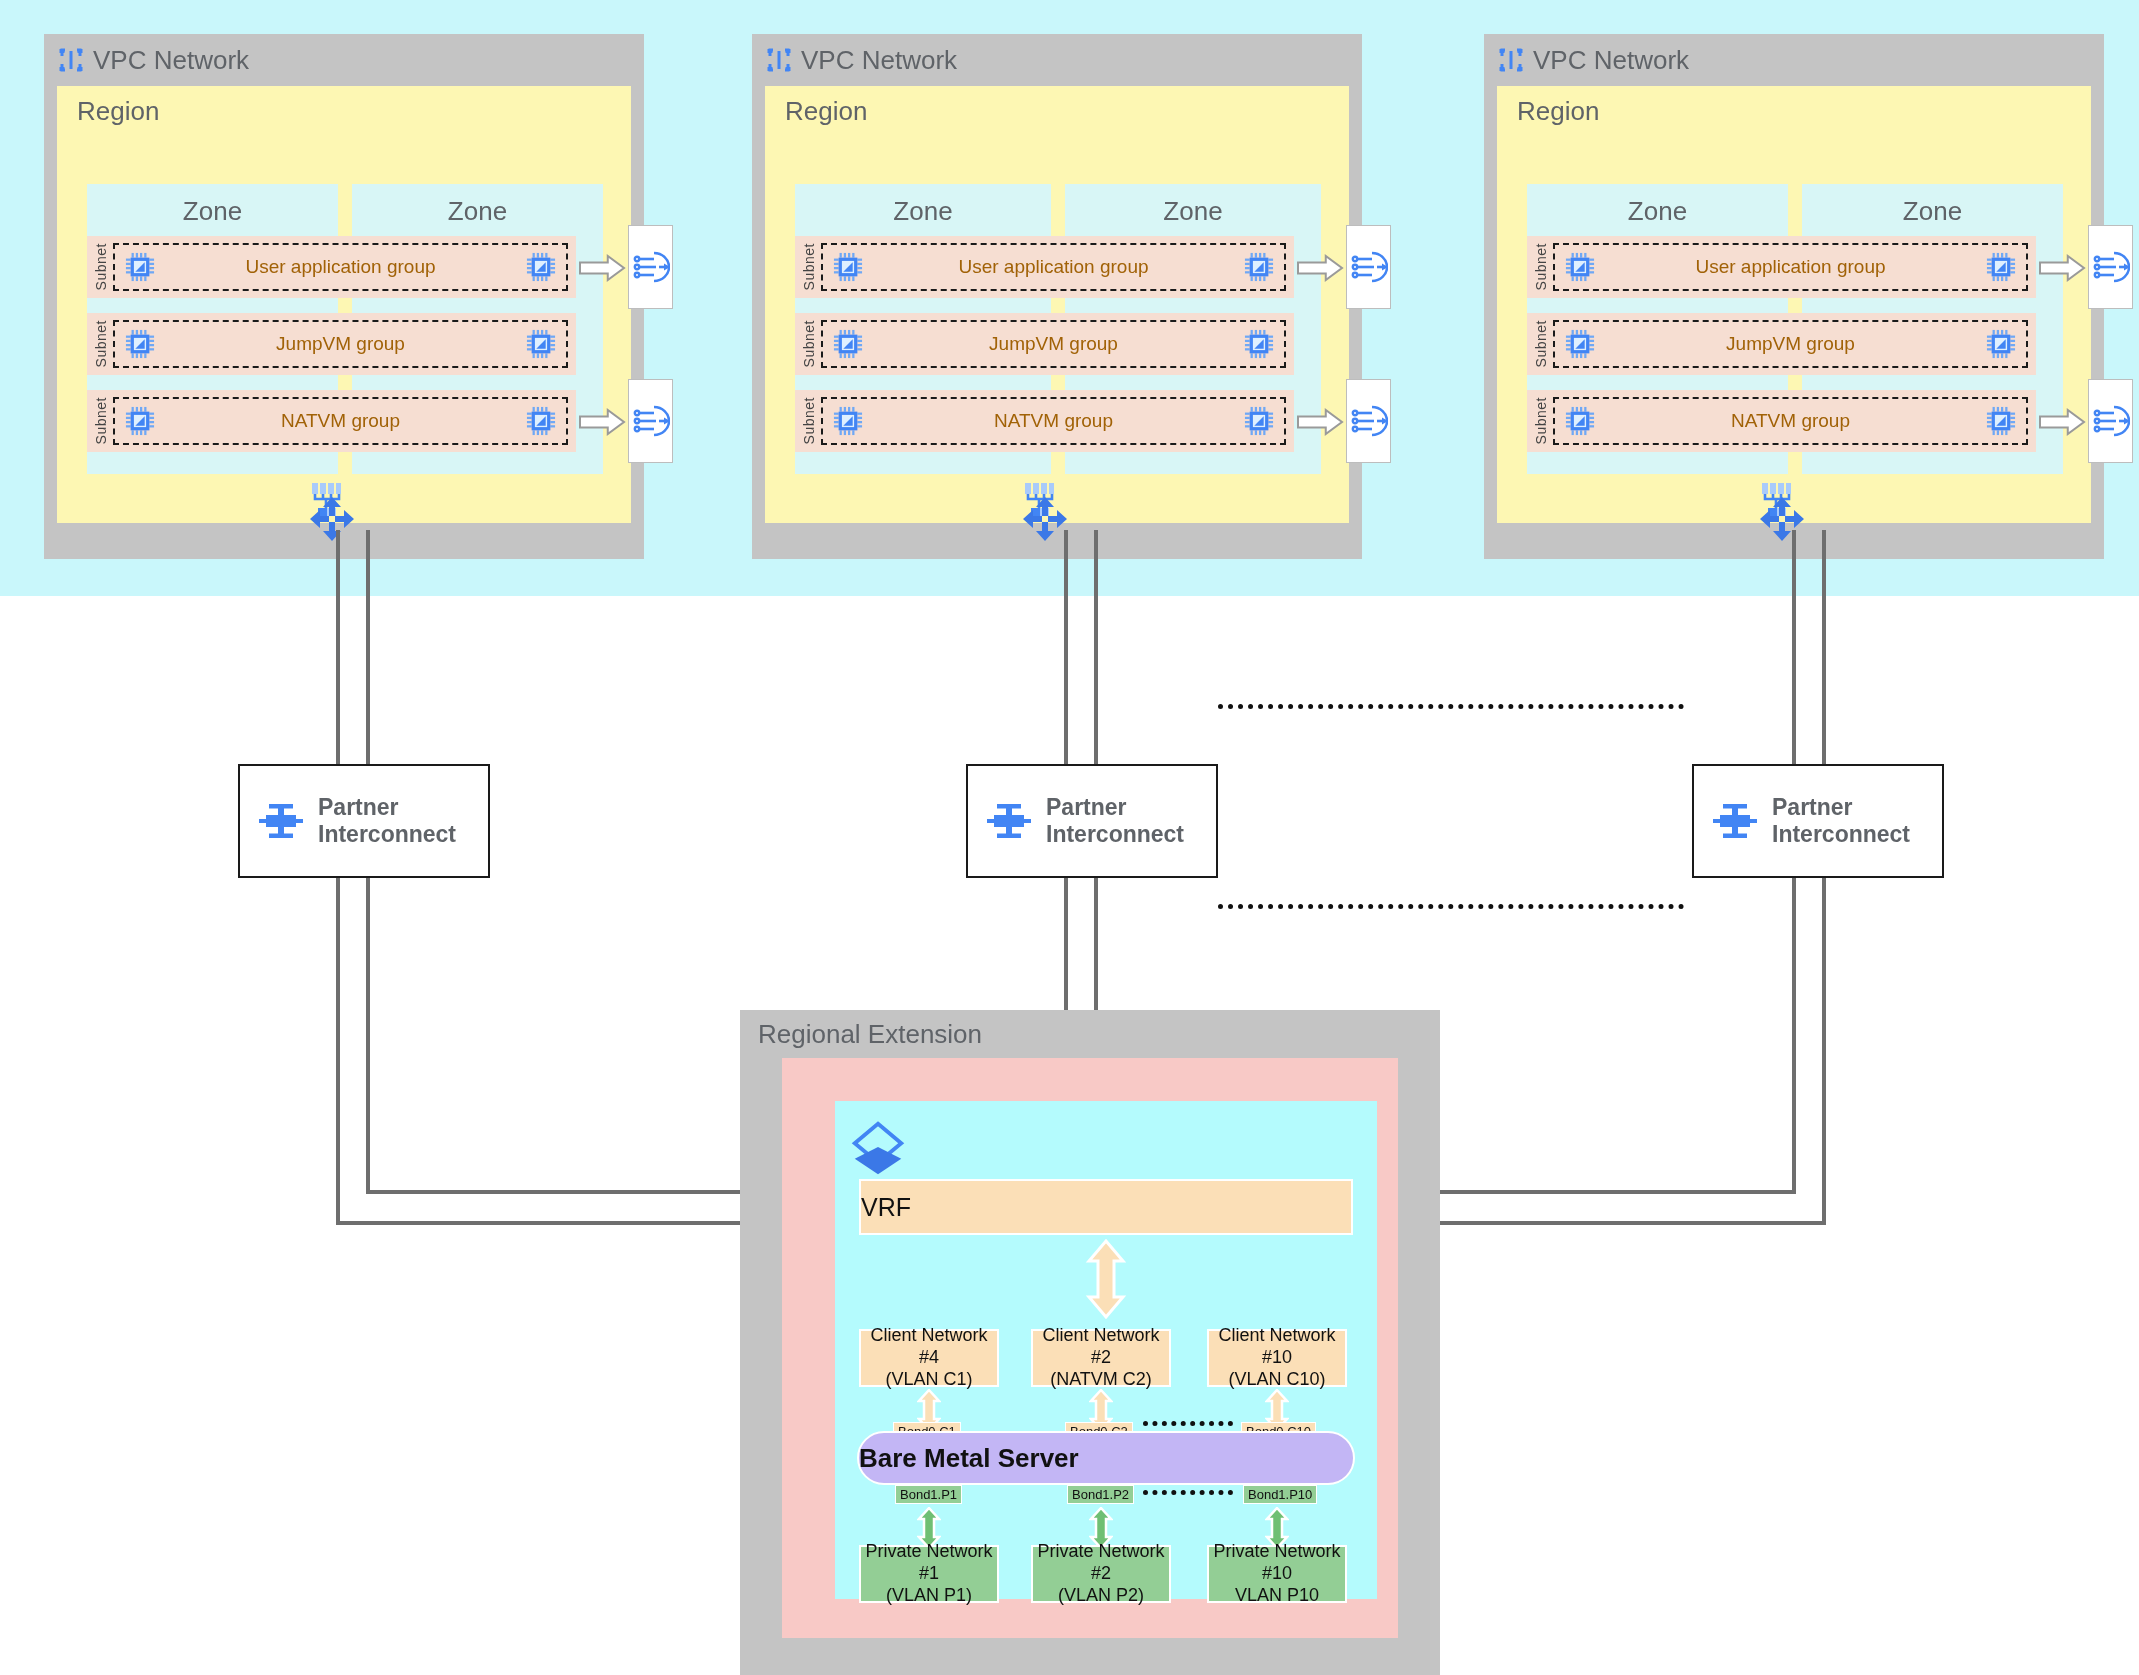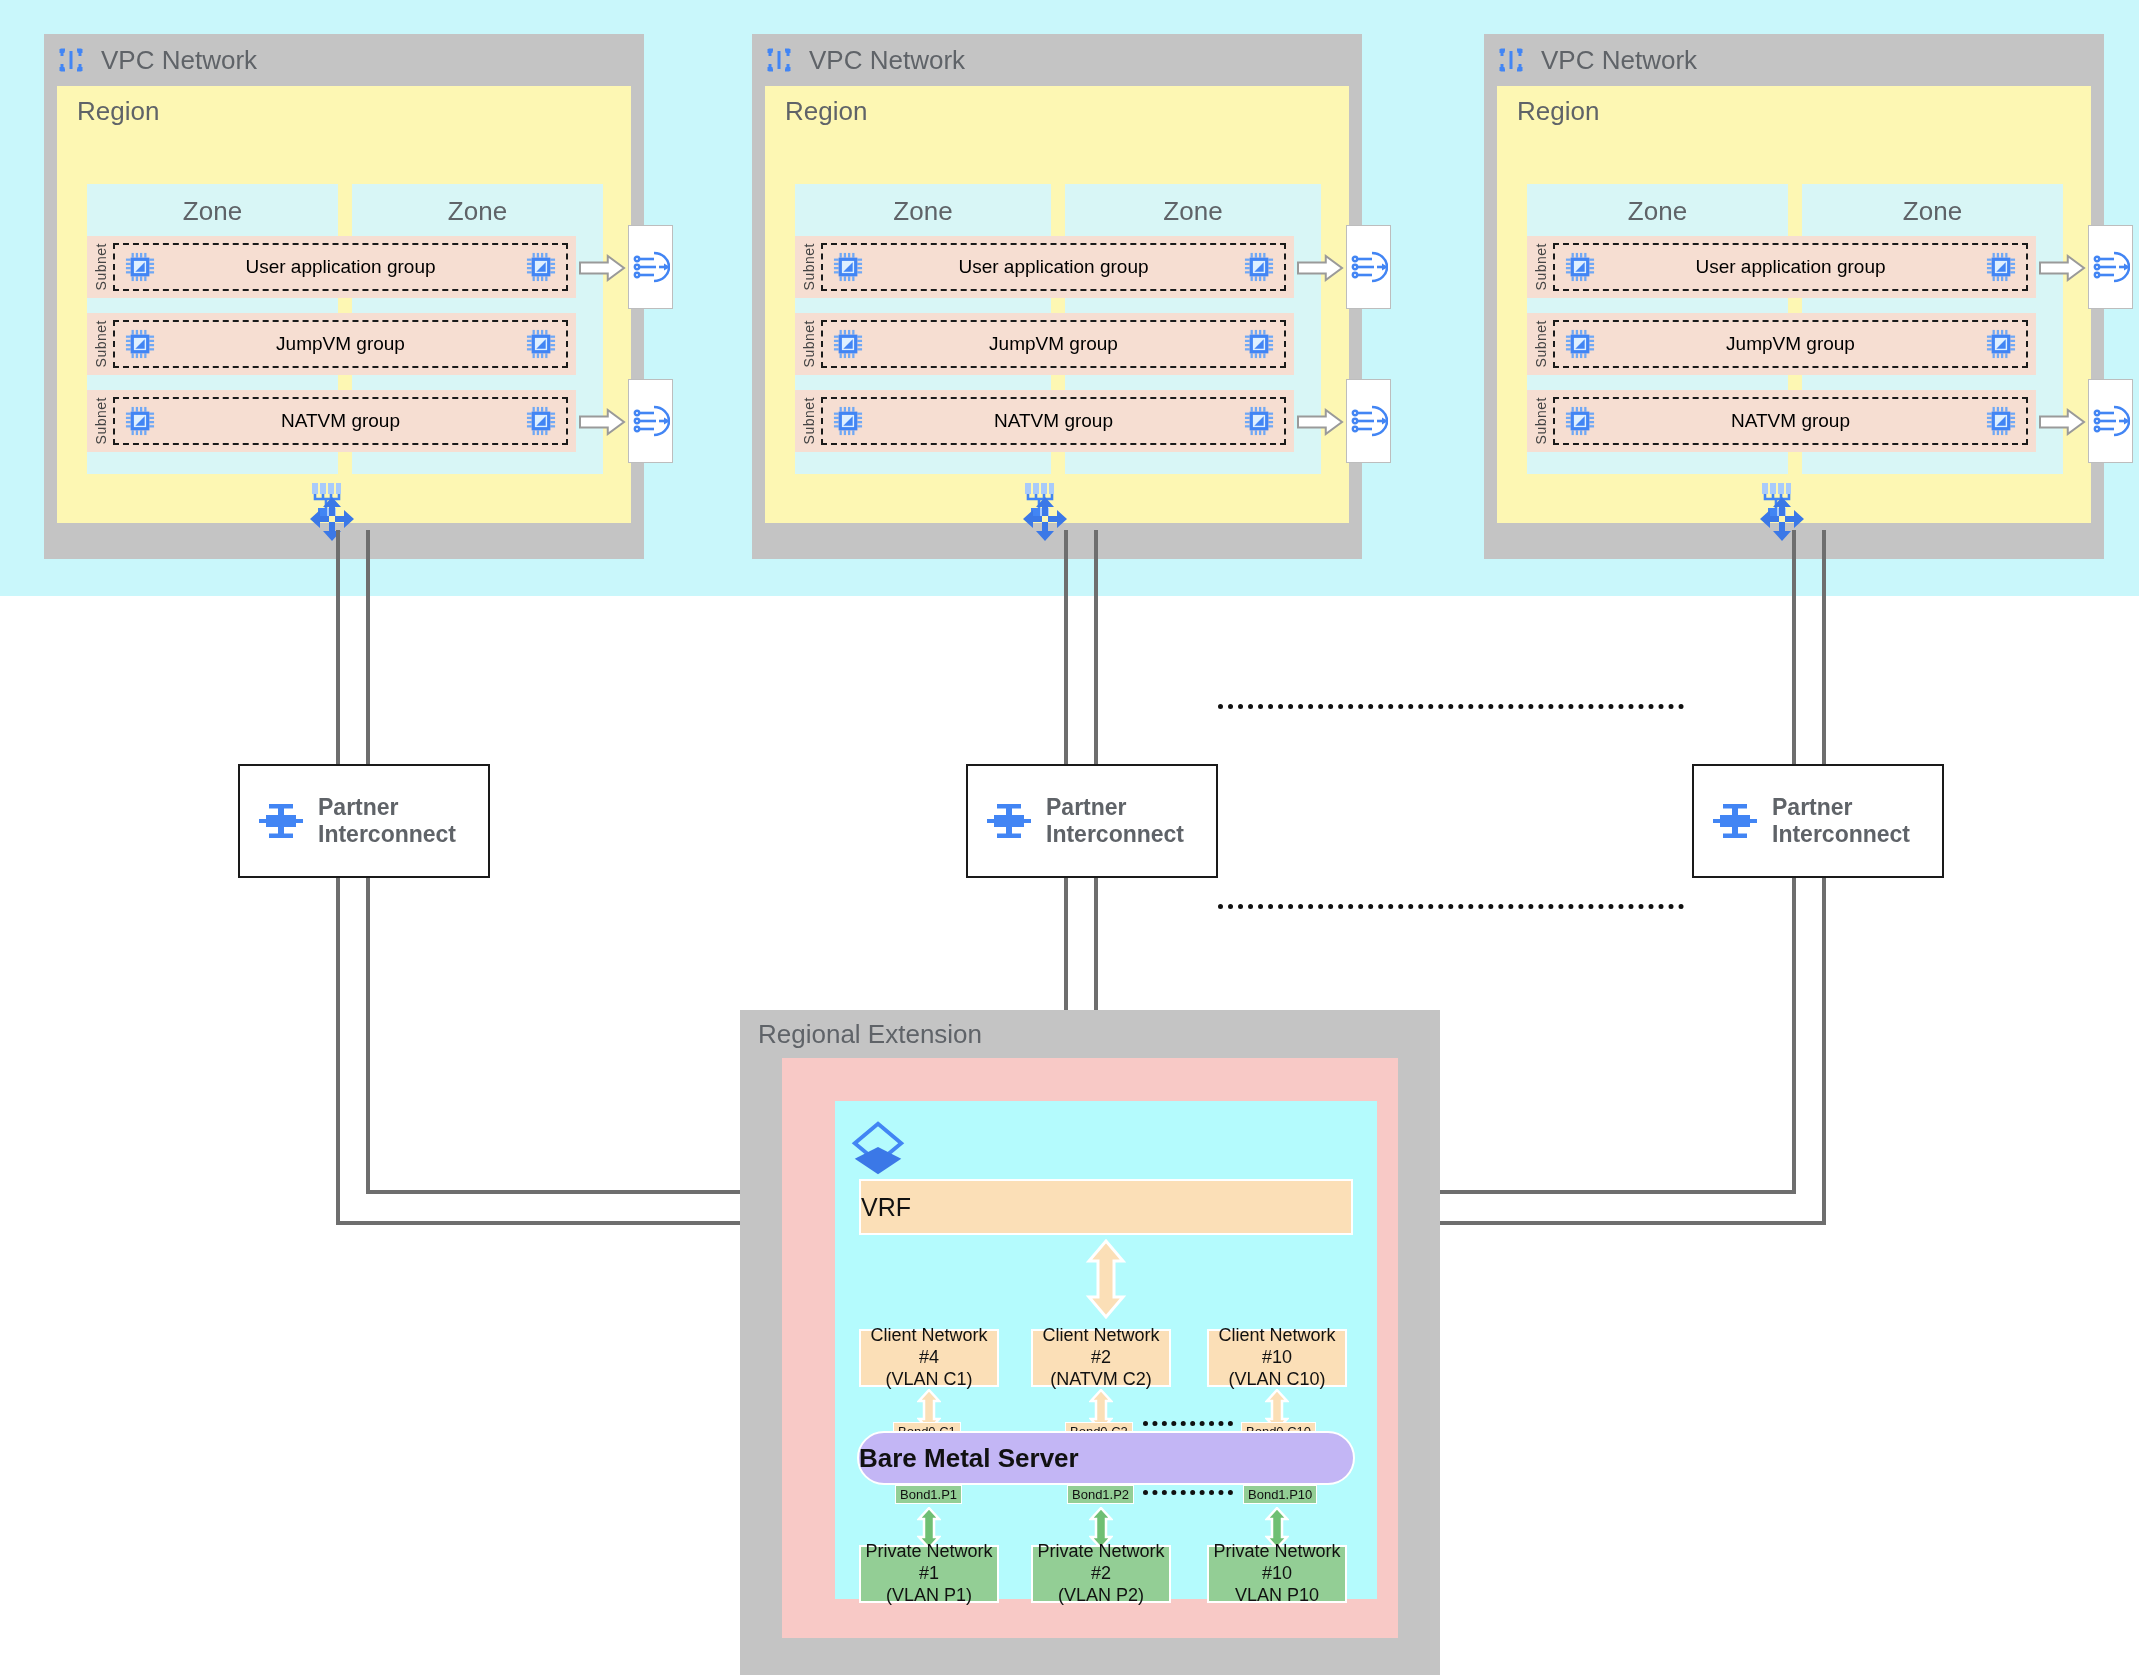--- a/index.html
+++ b/index.html
@@ -5,36 +5,36 @@
   html,body{margin:0;padding:0;background:#ffffff;}
   body{width:2139px;height:1675px;position:relative;overflow:hidden;
        font-family:"Liberation Sans","DejaVu Sans",sans-serif;}
   .abs{position:absolute;box-sizing:border-box;}
 
   
   .cloud-band{background:#c9f7fb;left:0;top:0;width:2139px;height:596px;}
 
   
   .vpc{background:#c4c4c4;}
-  .vpc-hdr{height:52px;display:flex;align-items:center;gap:17px;padding-left:14px;}
+  .vpc-hdr{height:52px;display:flex;align-items:center;gap:9px;padding-left:14px;}
   .vpc-hdr-label{color:#5f6368;font-size:26px;white-space:nowrap;}
   .region{background:#fdf7b3;}
   .region-label{color:#5f6368;font-size:26px;position:absolute;left:20px;top:10px;}
   .zone{background:#d8f6f6;}
   .zone-label{color:#5f6368;font-size:26px;text-align:center;width:100%;
               position:absolute;top:12px;}
   .subnet{background:#f6ded2;display:flex;align-items:center;}
   .subnet-tag{writing-mode:vertical-rl;transform:rotate(180deg);
               font-size:14px;color:#444;letter-spacing:.5px;
               margin-left:6px;margin-right:4px;}
   .vmgroup{flex:1;border:2px dashed #1a1a1a;height:calc(100% - 18px);
            margin-right:8px;display:flex;align-items:center;
            justify-content:space-between;padding:0 10px;position:relative;}
   .vmgroup-label{position:absolute;left:0;right:0;text-align:center;
-                 font-size:19px;color:#000000;}
+                 font-size:19px;color:#a16207;}
   .wbox{background:#ffffff;border:1px solid #bdbdbd;display:flex;
         align-items:center;justify-content:center;}
 
   
   .line{background:#6e6e6e;}
   .dashrow{border-top:5px dotted #111;}
 
   
   .pic{background:#fff;border:2px solid #1a1a1a;display:flex;
        align-items:center;gap:14px;padding-left:18px;}

